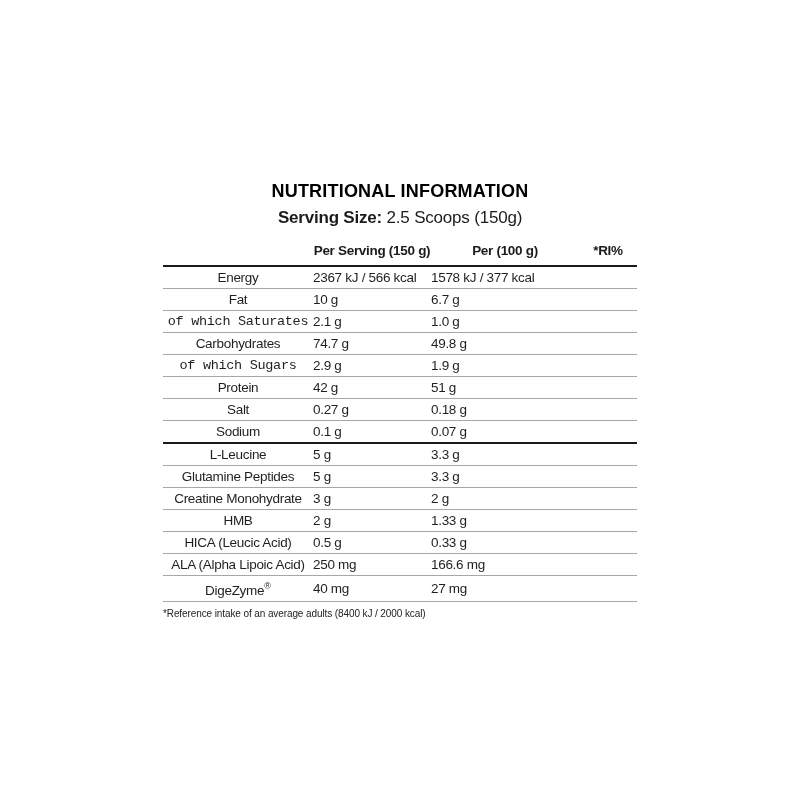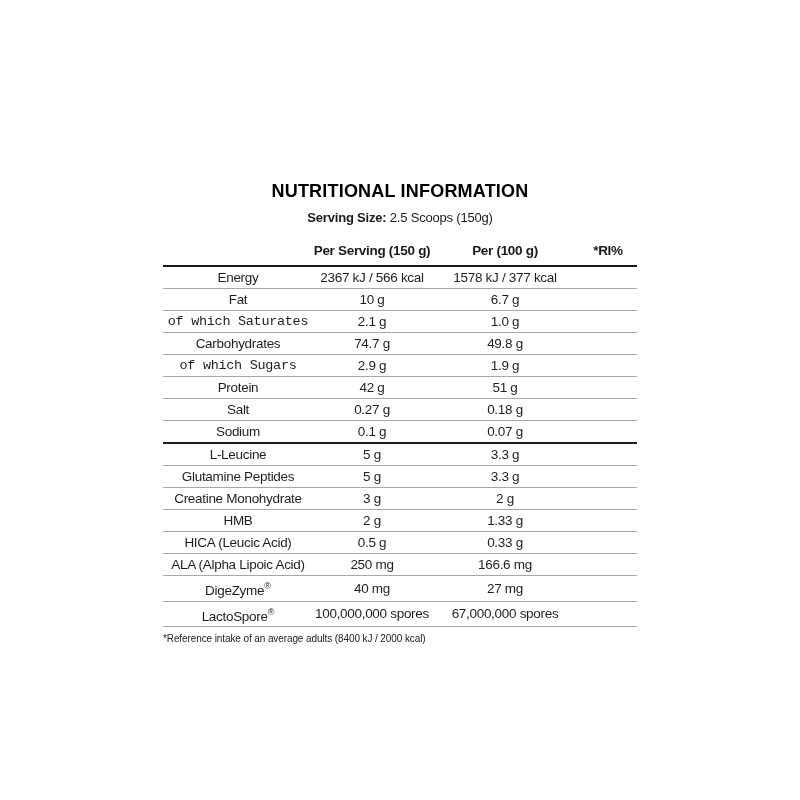--- a/index.html
+++ b/index.html
@@ -22,21 +22,21 @@
     margin: 0 0 9px 0;
     font-size: 18px;
     line-height: 18px;
     font-weight: bold;
     text-align: center;
     letter-spacing: 0.2px;
     color: #000000;
   }
   .serving {
     margin: 0 0 17px 0;
-    font-size: 13px;
+    font-size: 17px;
     line-height: 17px;
     text-align: center;
     letter-spacing: -0.2px;
     color: #1b1b1b;
   }
   .serving .b { font-weight: bold; }
   table.nutrition {
     width: 474px;
     border-collapse: collapse;
     table-layout: fixed;
@@ -57,21 +57,21 @@
   table.nutrition td {
     height: 21px;
     line-height: 21px;
     padding: 0;
     vertical-align: middle;
     border-bottom: 1px solid #a7a7a7;
     white-space: nowrap;
     overflow: visible;
   }
   td.name { text-align: center; }
-  td.num  { text-align: center; }
+  td.num  { text-align: left; }
   td.indent { padding-left: 16px; font-family: Liberation Mono, monospace; }
   tr.section-end td { border-bottom: 2px solid #1a1a1a; }
   td.name sup { font-size: 9px; letter-spacing: 0; }
   .footnote {
     margin: 5px 0 0 0;
     font-size: 10px;
     line-height: 14px;
     letter-spacing: -0.1px;
     color: #232323;
   }
@@ -184,24 +184,18 @@
           <td class="num">250 mg</td>
           <td class="num">166.6 mg</td>
           <td class="num"></td>
         </tr>
         <tr>
           <td class="name">DigeZyme<sup>®</sup></td>
           <td class="num">40 mg</td>
           <td class="num">27 mg</td>
           <td class="num"></td>
         </tr>
-        <tr>
-          <td class="name">LactoSpore<sup>®</sup></td>
-          <td class="num">100,000,000 spores</td>
-          <td class="num">67,000,000 spores</td>
-          <td class="num"></td>
-        </tr>
       </tbody>
   </table>
 
   <p class="footnote">*Reference intake of an average adults (8400 kJ / 2000 kcal)</p>
 
 </div>
 
 </body></html>

